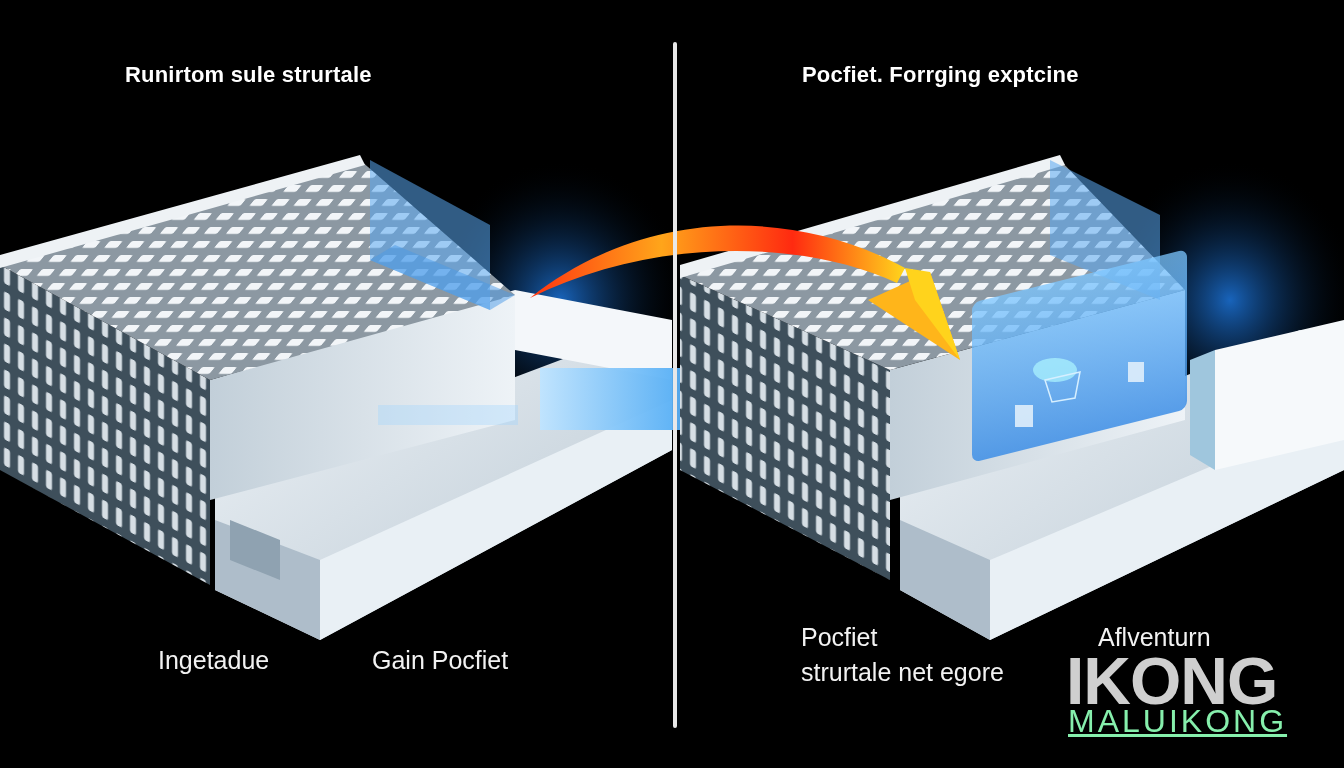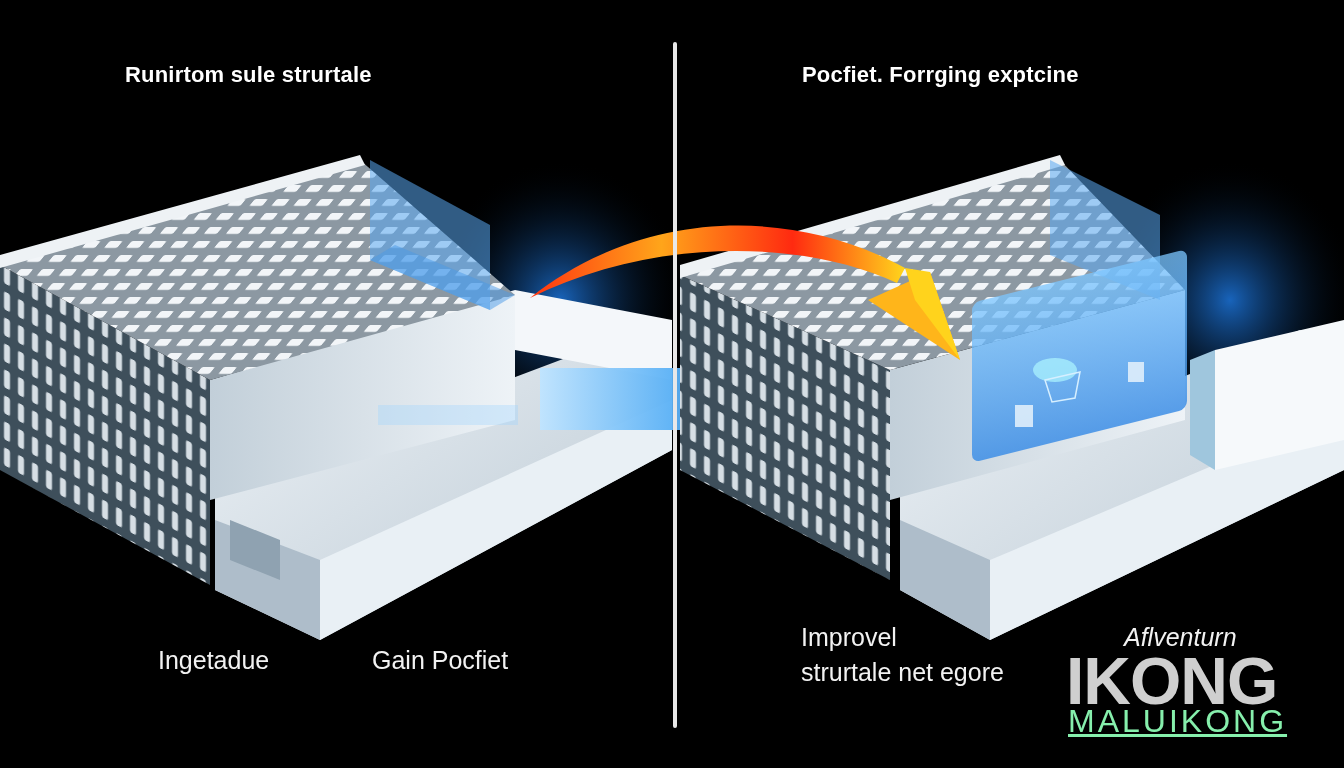--- a/index.html
+++ b/index.html
@@ -113,18 +113,18 @@
 </svg>
 
 <div class="divider"></div>
 
 <div class="title" style="left:125px;">Runirtom sule strurtale</div>
 <div class="title" style="left:802px;">Pocfiet. Forrging exptcine</div>
 
 <div class="label" style="left:110px;top:645px;margin-left:48px;">Ingetadue</div>
 <div class="label" style="left:372px;top:645px;">Gain Pocfiet</div>
 
-<div class="label" style="left:801px;top:622px;">Improvel</div>
+<div class="label" style="left:801px;top:622px;">Pocfiet</div>
 <div class="label" style="left:801px;top:657px;">strurtale net egore</div>
-<div class="label" style="left:1124px;top:622px;font-style:italic;">Aflventurn</div>
+<div class="label" style="left:1098px;top:622px;">Aflventurn</div>
 
 <div class="logo-big">IKONG</div>
 <div class="logo-small">MALUIKONG</div>
 
 </body></html>

